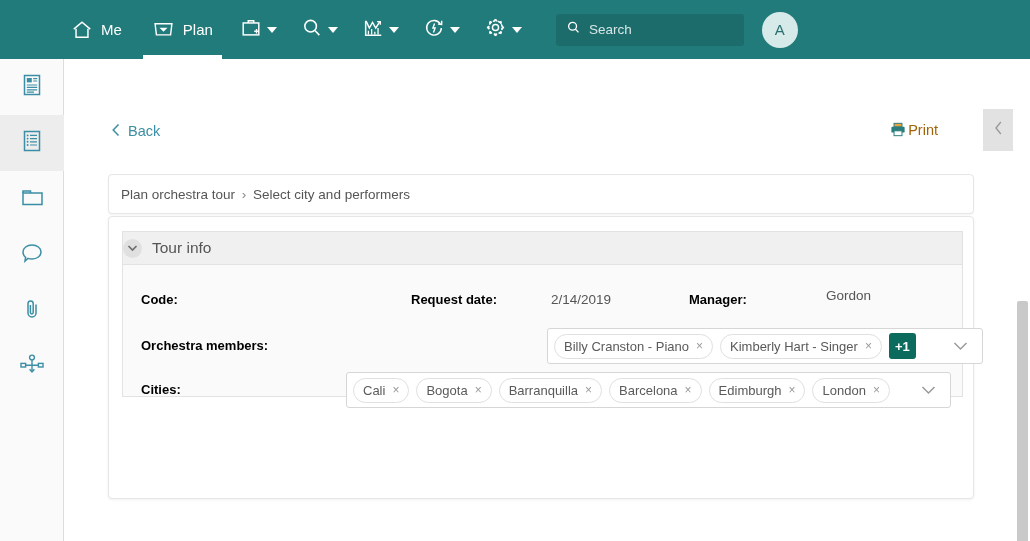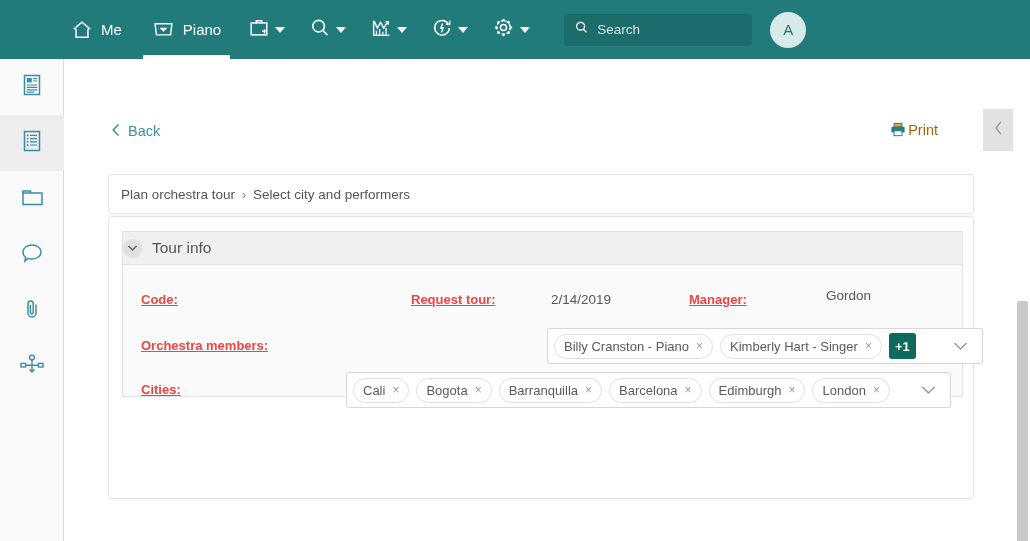--- a/index.html
+++ b/index.html
@@ -246,22 +246,21 @@
     border: 1px solid #E2E2E2;
     border-top: none;
     height: 132px;
     position: relative;
   }
 
   .fld-label {
     position: absolute;
     font-size: 13px;
     font-weight: bold;
-    color: #ef4444;
-    text-decoration: underline;
+    color: #000000;
   }
   .fld-value {
     position: absolute;
     font-size: 13.5px;
     color: #555555;
   }
 
   
   .multi {
     position: absolute;
@@ -342,21 +341,21 @@
       <span>Me</span>
     </div>
 
     <div class="nav-item active">
       <span class="ic">
         <svg width="23" height="22" viewBox="0 0 26 24" fill="none" stroke="#fff" stroke-width="1.6">
           <path d="M3.5 5 H22.5 L21 17.5 H5 Z"></path>
           <path d="M8.5 9.5 H17.5 L13 14 Z" fill="#fff" stroke="none"></path>
         </svg>
       </span>
-      <span>Piano</span>
+      <span>Plan</span>
     </div>
 
     <div class="nav-icononly">
       <span>
         <svg width="22" height="22" viewBox="0 0 24 24" fill="none" stroke="#fff" stroke-width="1.6">
           <rect x="3.5" y="6.5" width="17" height="13"></rect>
           <path d="M9 6.5 V4 H15 V6.5"></path>
           <path d="M15.5 15.5 H20.5 M18 13 V18" stroke-width="1.5"></path>
         </svg>
       </span>
@@ -547,21 +546,21 @@
           </svg>
         </span>
         <span class="panel-title">Tour info</span>
       </div>
 
       <div class="panel-body">
 
         <div class="fld-label" style="left:18px; top:27px;">Code:</div>
         <div class="fld-value" style="left:168px; top:27px;"></div>
 
-        <div class="fld-label" style="left:288px; top:27px;">Request tour:</div>
+        <div class="fld-label" style="left:288px; top:27px;">Request date:</div>
         <div class="fld-value" style="left:428px; top:27px;">2/14/2019</div>
 
         <div class="fld-label" style="left:566px; top:27px;">Manager:</div>
         <div class="fld-value" style="left:703px; top:23px;">Gordon</div>
 
         <div class="fld-label" style="left:18px; top:73px;">Orchestra members:</div>
 
         <div class="multi" style="left:424px; top:63px; width:436px;">
           <span class="pill">
             <span>Billy Cranston - Piano</span>

